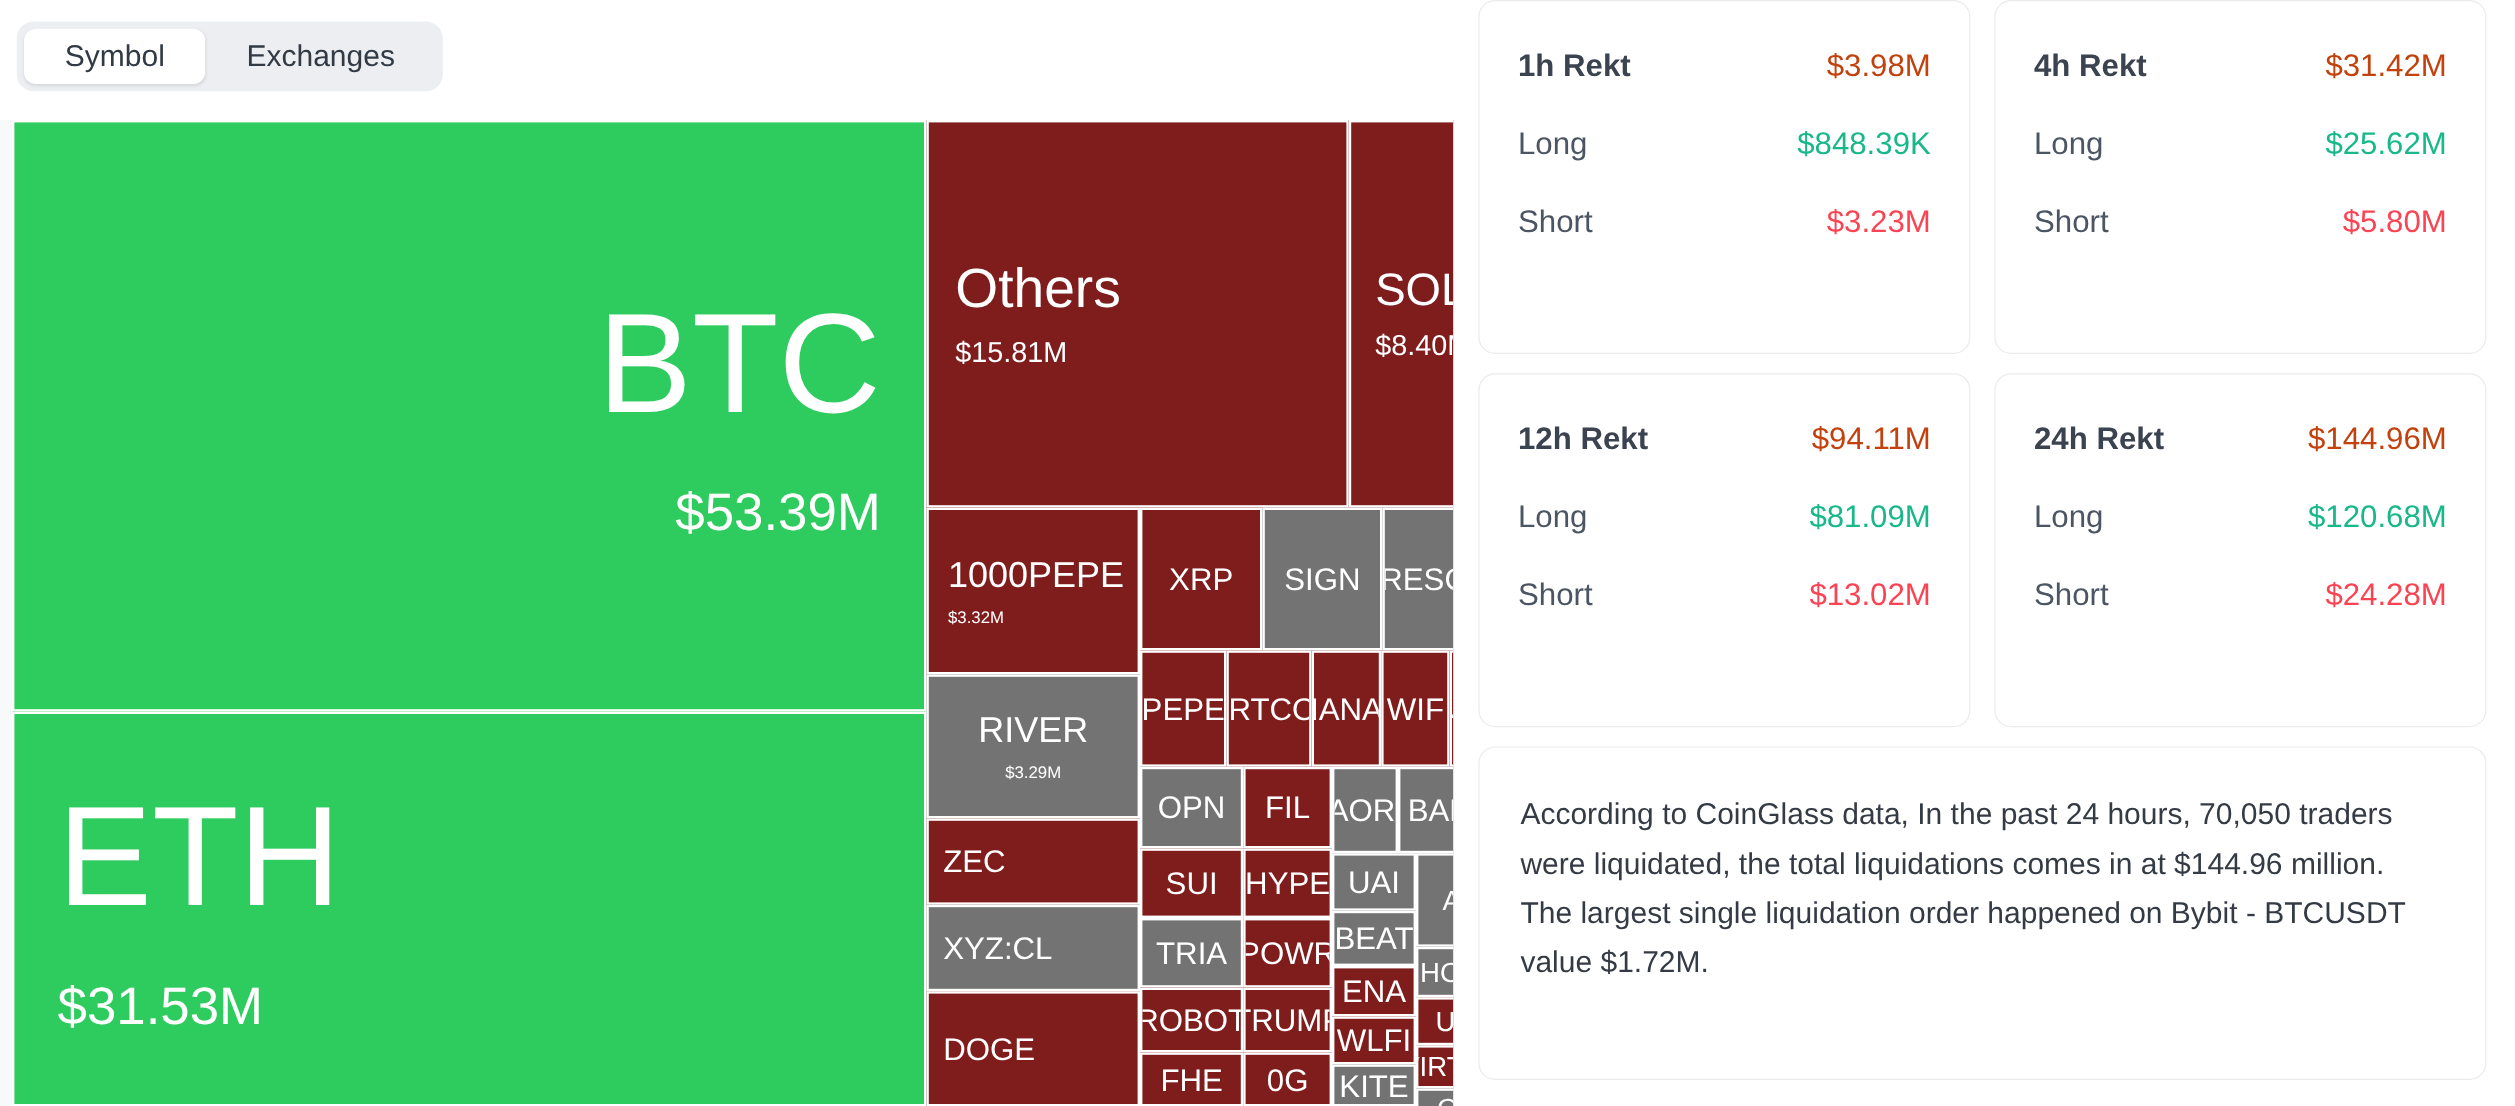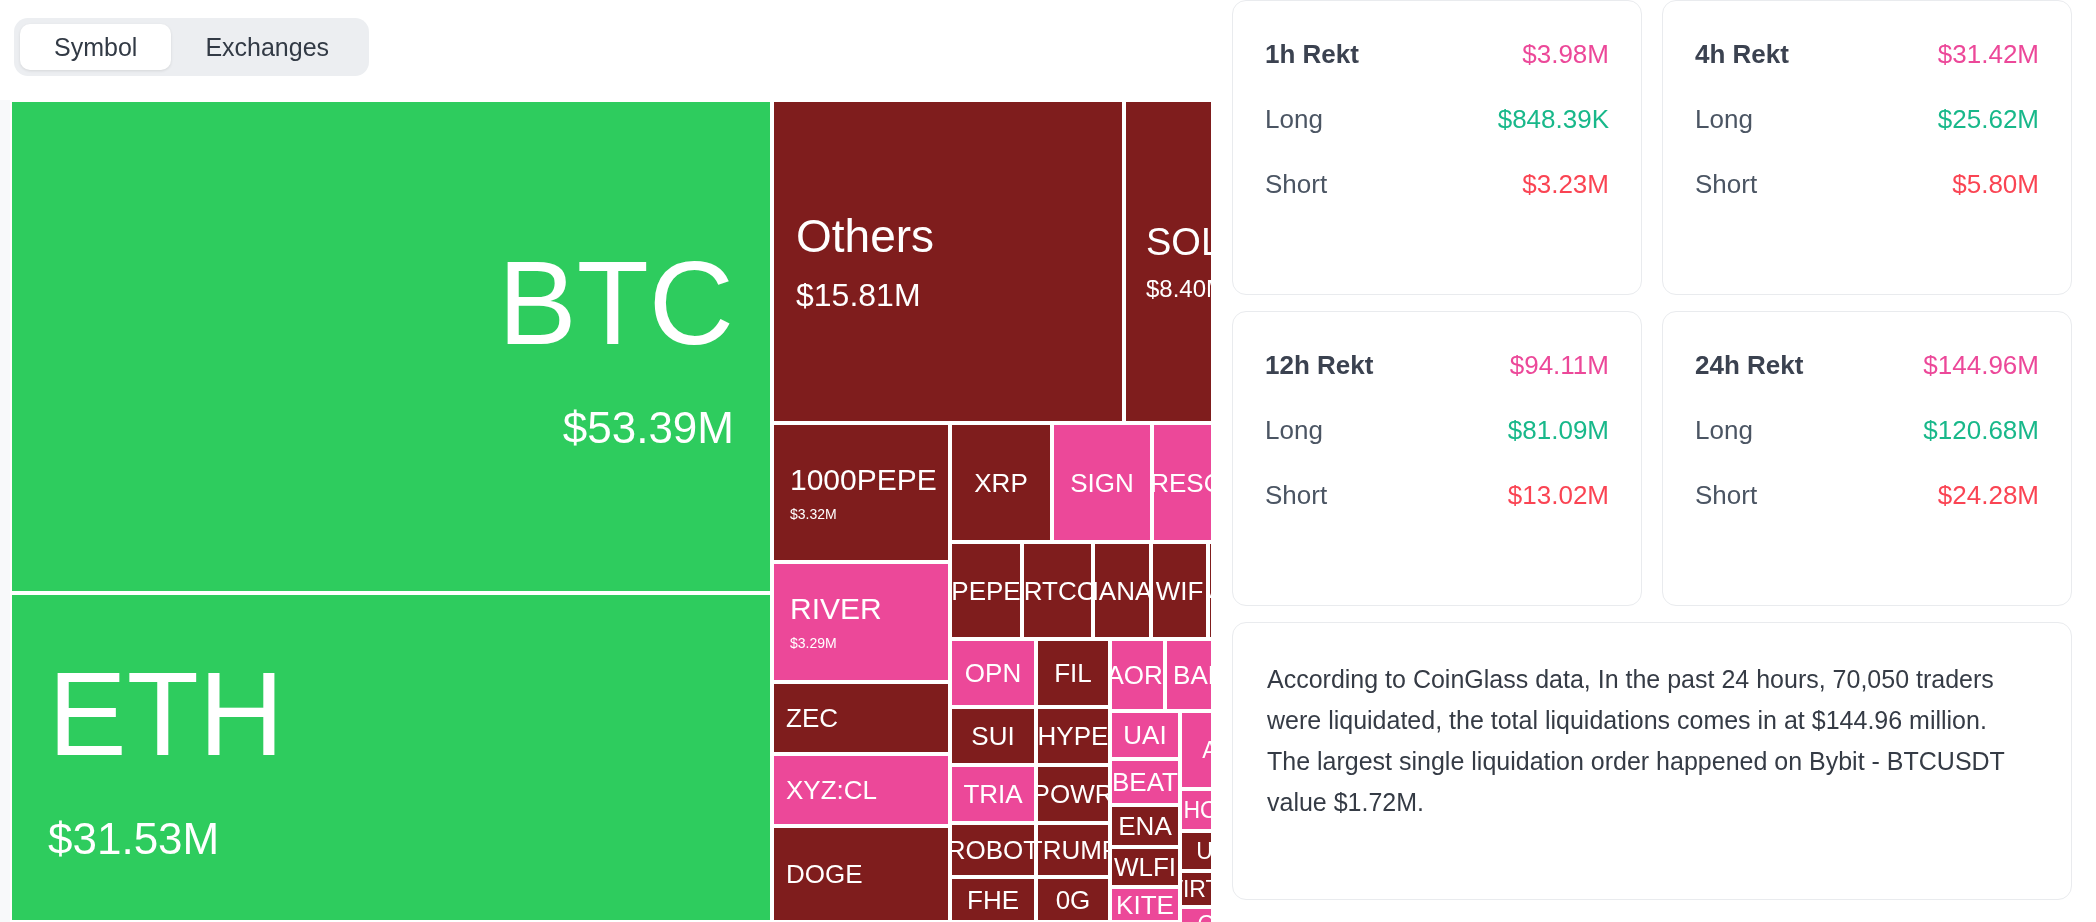--- a/index.html
+++ b/index.html
@@ -51,30 +51,30 @@
     box-sizing:border-box;
     border:2px solid #ffffff;
     overflow:hidden;
     color:#ffffff;
     display:flex;
     flex-direction:column;
     cursor:pointer;
   }
   .cell.up{background:#2ecc5e;}
   .cell.up-d{background:#7f1d1d;}
-  .cell.down{background:#ec4899;}
+  .cell.down{background:#737373;text-align:center;}
   .cell .nm{white-space:nowrap;font-weight:400;line-height:1;}
   .cell .vl{white-space:nowrap;font-weight:400;line-height:1;}
   
   .sz-xxl{justify-content:center;padding:0 36px;}
   .sz-xxl .nm{font-size:118px;margin-bottom:44px;}
   .sz-xxl .vl{font-size:44px;}
   .sz-xl{justify-content:center;padding:0 22px;}
   .sz-xl .nm{font-size:46px;margin-bottom:20px;}
-  .sz-xl .vl{font-size:32px;}
+  .sz-xl .vl{font-size:24px;}
   .sz-l{justify-content:center;padding:0 20px;}
   .sz-l .nm{font-size:38px;margin-bottom:16px;}
   .sz-l .vl{font-size:24px;}
   .sz-m{justify-content:center;padding:0 16px;}
   .sz-m .nm{font-size:30px;margin-bottom:12px;}
   .sz-m .vl{font-size:14px;}
   .sz-s{justify-content:center;align-items:center;padding:0 6px;}
   .sz-s .nm{font-size:26px;}
   .sz-sl{justify-content:center;align-items:flex-start;padding:0 12px;}
   .sz-sl .nm{font-size:26px;}
@@ -96,21 +96,21 @@
   }
   .rekt-row{
     display:flex;
     justify-content:space-between;
     align-items:baseline;
     margin-bottom:34px;
     gap:48px;
   }
   .rekt-row:last-child{margin-bottom:0;}
   .rekt-title{font-size:26px;font-weight:700;color:#3b4250;}
-  .rekt-total{font-size:26px;font-weight:400;color:#ec4899;}
+  .rekt-total{font-size:26px;font-weight:400;color:#c2410c;}
   .rekt-lbl{font-size:26px;color:#4b5563;}
   .rekt-long{font-size:26px;color:#18b88a;}
   .rekt-short{font-size:26px;color:#fa4453;}
   #summary-card{
     position:absolute;
     left:0;top:622px;
     width:840px;height:278px;
     background:#ffffff;
     border:1px solid #e9ebee;
     border-radius:14px;

